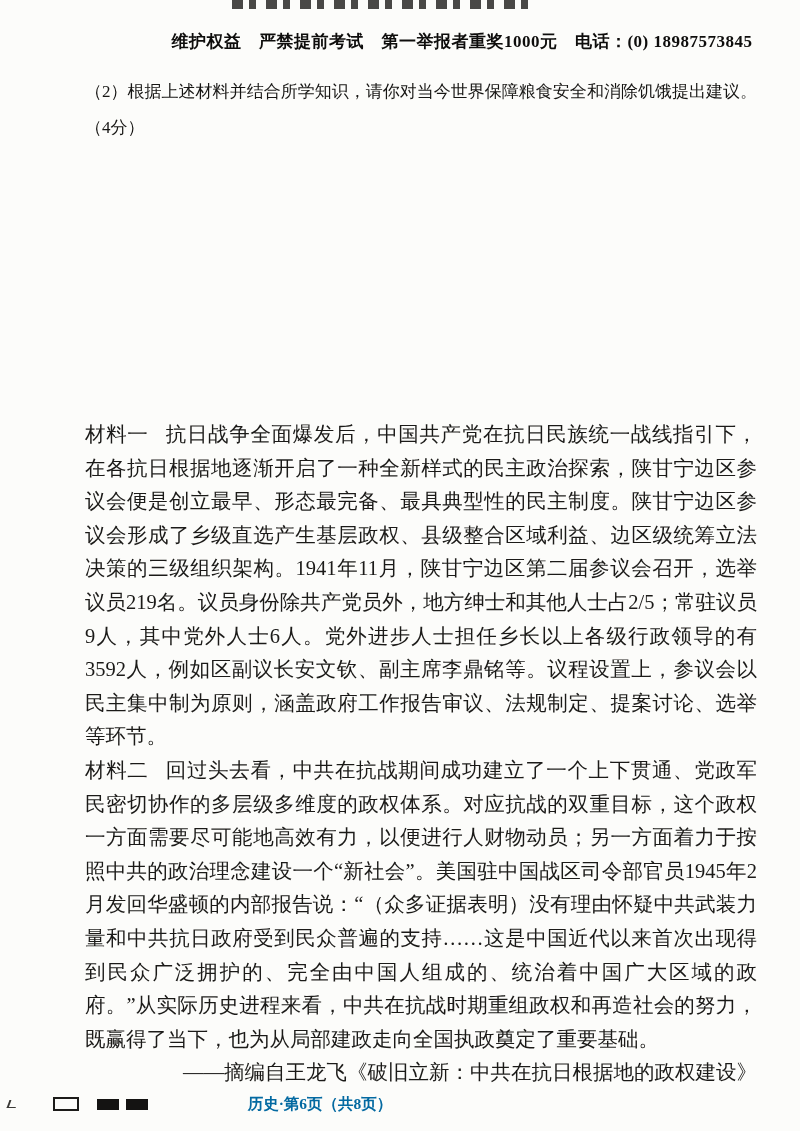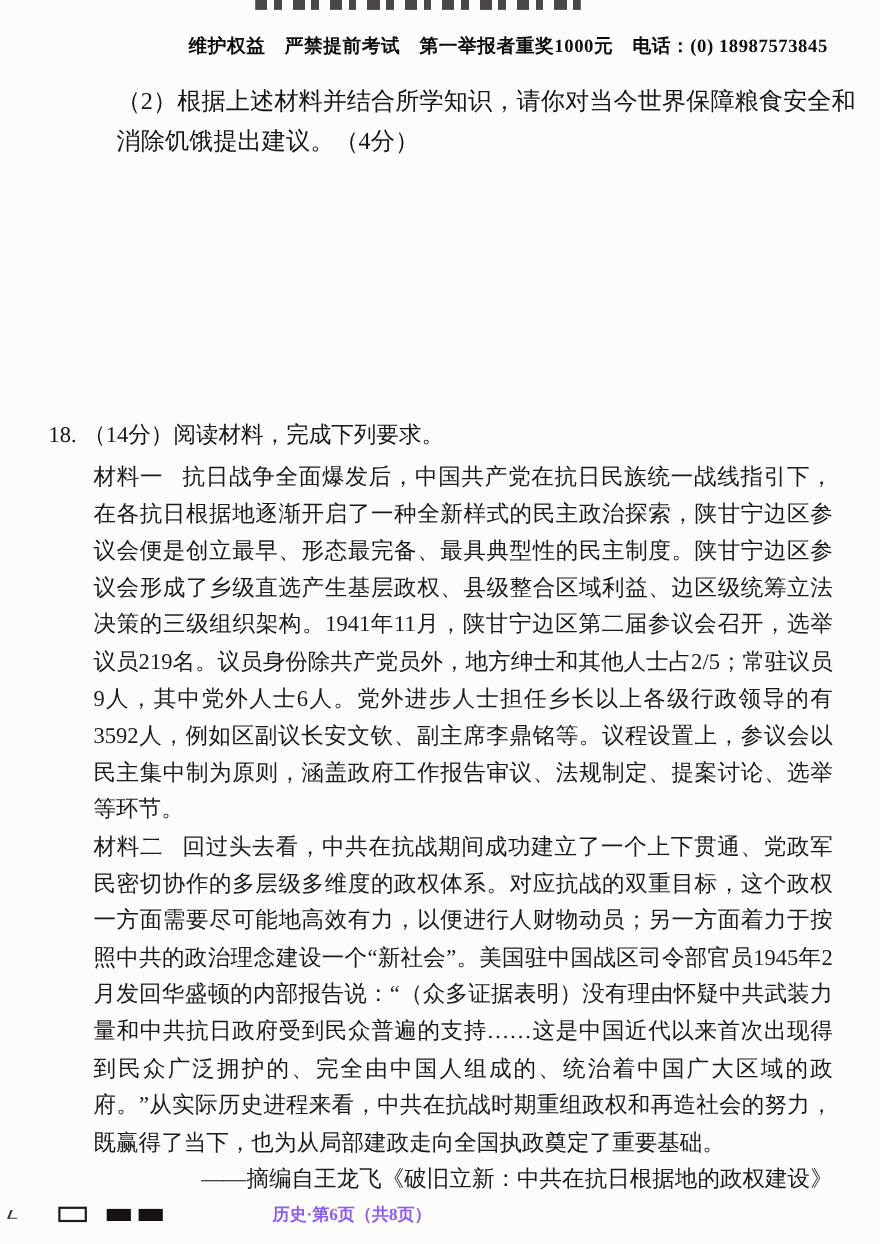--- a/index.html
+++ b/index.html
@@ -31,23 +31,22 @@
     text-align: center;
     transform: translateX(62px);
     font-weight: bold;
     font-size: 17px;
     letter-spacing: .5px;
     color: #0e0d0c;
     white-space: nowrap;
   }
   .q2 {
     position: absolute; top: 74px; left: 85px; width: 672px;
-    font-size: 22px; line-height: 36px;
+    font-size: 17px; line-height: 36px;
     text-align: justify;
-    margin-left: 21px;
   }
   .q18-head {
     position: absolute; top: 380px; left: 44px; width: 712px;
     font-size: 20.5px; line-height: 33px;
     white-space: nowrap;
   }
   .q18-num { display: inline-block; margin-right: 6px; }
   .content {
     position: absolute; top: 418px; left: 85px; width: 672px;
     font-size: 20.5px; line-height: 33.6px;
@@ -56,21 +55,21 @@
   }
   .content p { margin: 0; }
   .mlabel { margin-right: .85em; }
   .source1 { text-indent: 1.6em; }
   .source2 { text-align: right; }
   .footer {
     position: absolute; bottom: 16px; left: 0; width: 640px;
     text-align: center;
     font-size: 15.5px;
     font-weight: 600;
-    color: #8b5cf6;
+    color: #0369a1;
   }
   .print-marks {
     position: absolute; bottom: 20px; left: 8px;
     display: flex; align-items: center;
   }
   .speck {
     width: 7px; height: 7px;
     border-left: 2px solid #3a3936;
     border-bottom: 1px solid #3a3936;
     transform: skewX(-20deg);
@@ -92,23 +91,20 @@
 <body>
 
 <div class="page">
 
   <div class="top-cut"></div>
 
   <div class="header-notice">维护权益　严禁提前考试　第一举报者重奖1000元　电话：(0) 18987573845</div>
 
   <div class="q2">（2）根据上述材料并结合所学知识，请你对当今世界保障粮食安全和消除饥饿提出建议。（4分）</div>
 
-  <div class="q18-head">
-    <span class="q18-num">18.</span><span>（14分）阅读材料，完成下列要求。</span>
-  </div>
 
   <div class="content">
     <p class="material">
       <span class="mlabel">材料一</span><span>抗日战争全面爆发后，中国共产党在抗日民族统一战线指引下，在各抗日根据地逐渐开启了一种全新样式的民主政治探索，陕甘宁边区参议会便是创立最早、形态最完备、最具典型性的民主制度。陕甘宁边区参议会形成了乡级直选产生基层政权、县级整合区域利益、边区级统筹立法决策的三级组织架构。1941年11月，陕甘宁边区第二届参议会召开，选举议员219名。议员身份除共产党员外，地方绅士和其他人士占2/5；常驻议员9人，其中党外人士6人。党外进步人士担任乡长以上各级行政领导的有3592人，例如区副议长安文钦、副主席李鼎铭等。议程设置上，参议会以民主集中制为原则，涵盖政府工作报告审议、法规制定、提案讨论、选举等环节。</span>
     </p>
 
     <p class="material">
       <span class="mlabel">材料二</span><span>回过头去看，中共在抗战期间成功建立了一个上下贯通、党政军民密切协作的多层级多维度的政权体系。对应抗战的双重目标，这个政权一方面需要尽可能地高效有力，以便进行人财物动员；另一方面着力于按照中共的政治理念建设一个“新社会”。美国驻中国战区司令部官员1945年2月发回华盛顿的内部报告说：“（众多证据表明）没有理由怀疑中共武装力量和中共抗日政府受到民众普遍的支持……这是中国近代以来首次出现得到民众广泛拥护的、完全由中国人组成的、统治着中国广大区域的政府。”从实际历史进程来看，中共在抗战时期重组政权和再造社会的努力，既赢得了当下，也为从局部建政走向全国执政奠定了重要基础。</span>
     </p>
     <p class="source2">——摘编自王龙飞《破旧立新：中共在抗日根据地的政权建设》</p>

